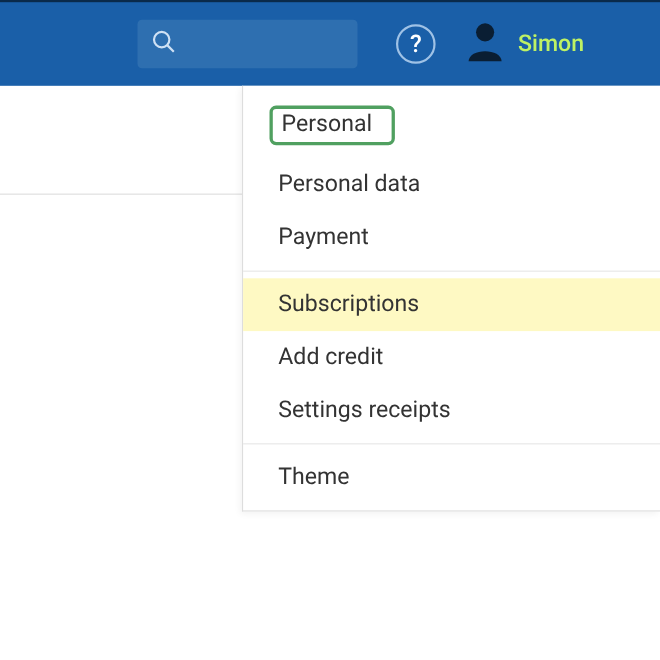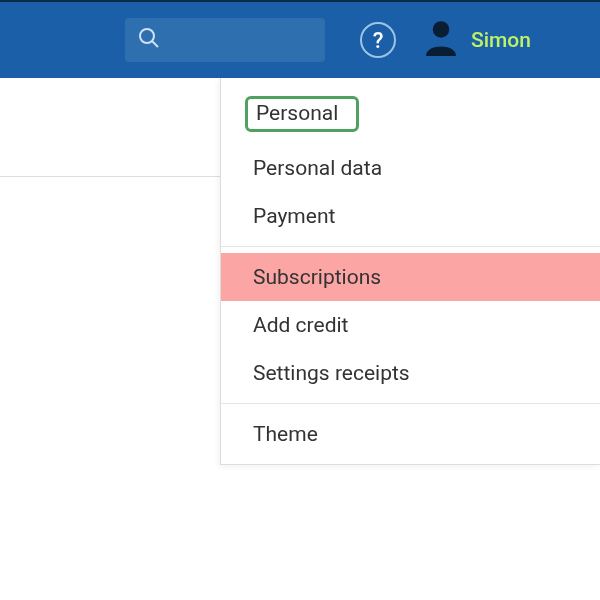--- a/index.html
+++ b/index.html
@@ -82,21 +82,21 @@
   .dropdown .group:last-child { border-bottom: none; }
   .menu-item {
     display: flex;
     align-items: center;
     justify-content: space-between;
     padding: 12px 28px 12px 32px;
     font-size: 21px;
     color: #333333;
     cursor: pointer;
   }
-  .menu-item.hovered { background: #fca5a5; text-align: center; }
+  .menu-item.hovered { background: #fef9c3; text-align: center; }
   .menu-item .label-box {
     display: inline-block;
   }
   .menu-item.highlighted .label-box {
     border: 3px solid #50a060;
     border-radius: 6px;
     padding: 2px 18px 4px 8px;
     margin-left: -8px;
   }
   .chevron {

